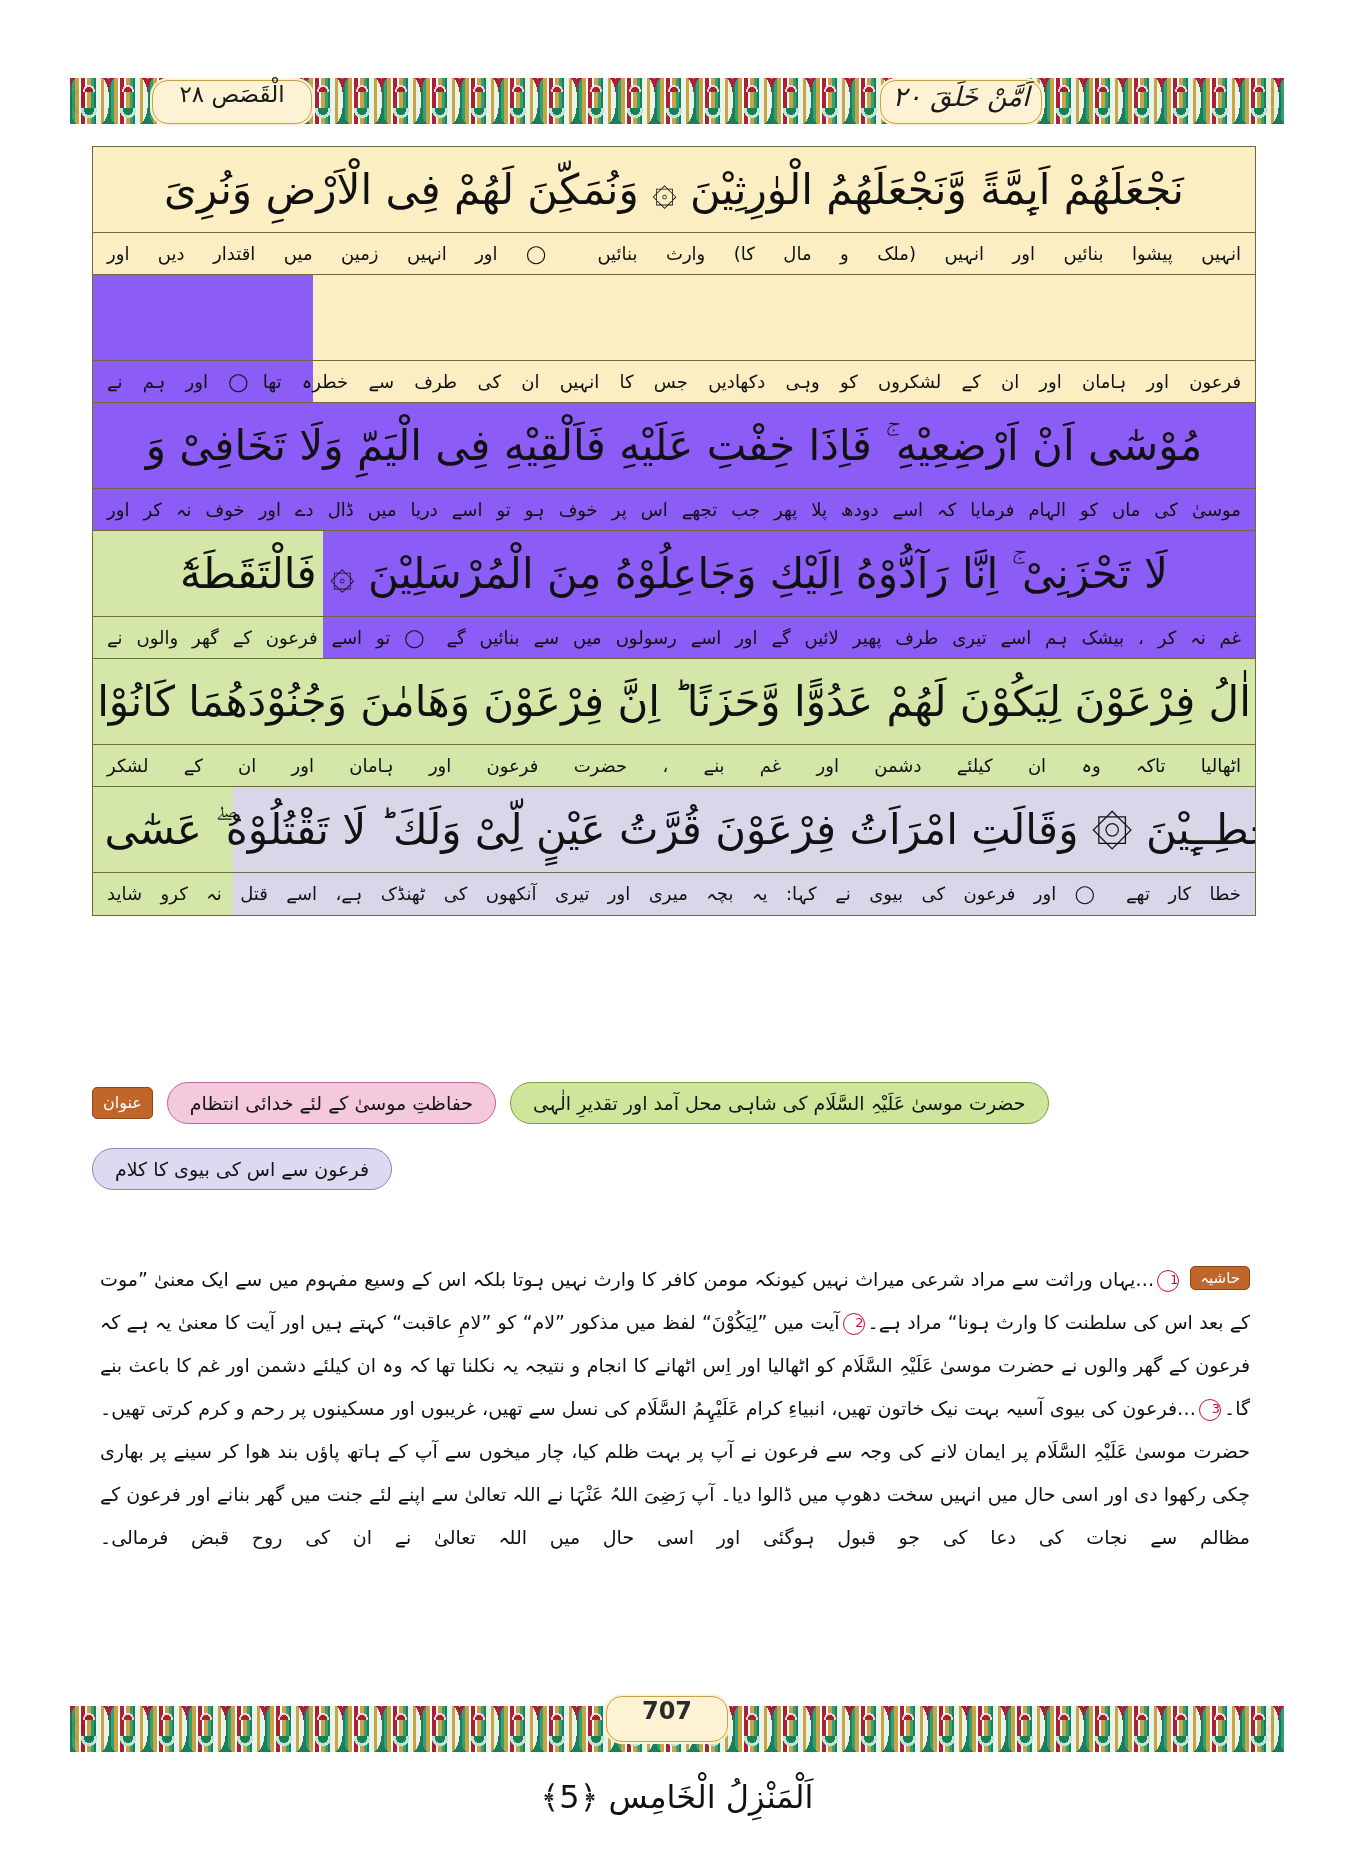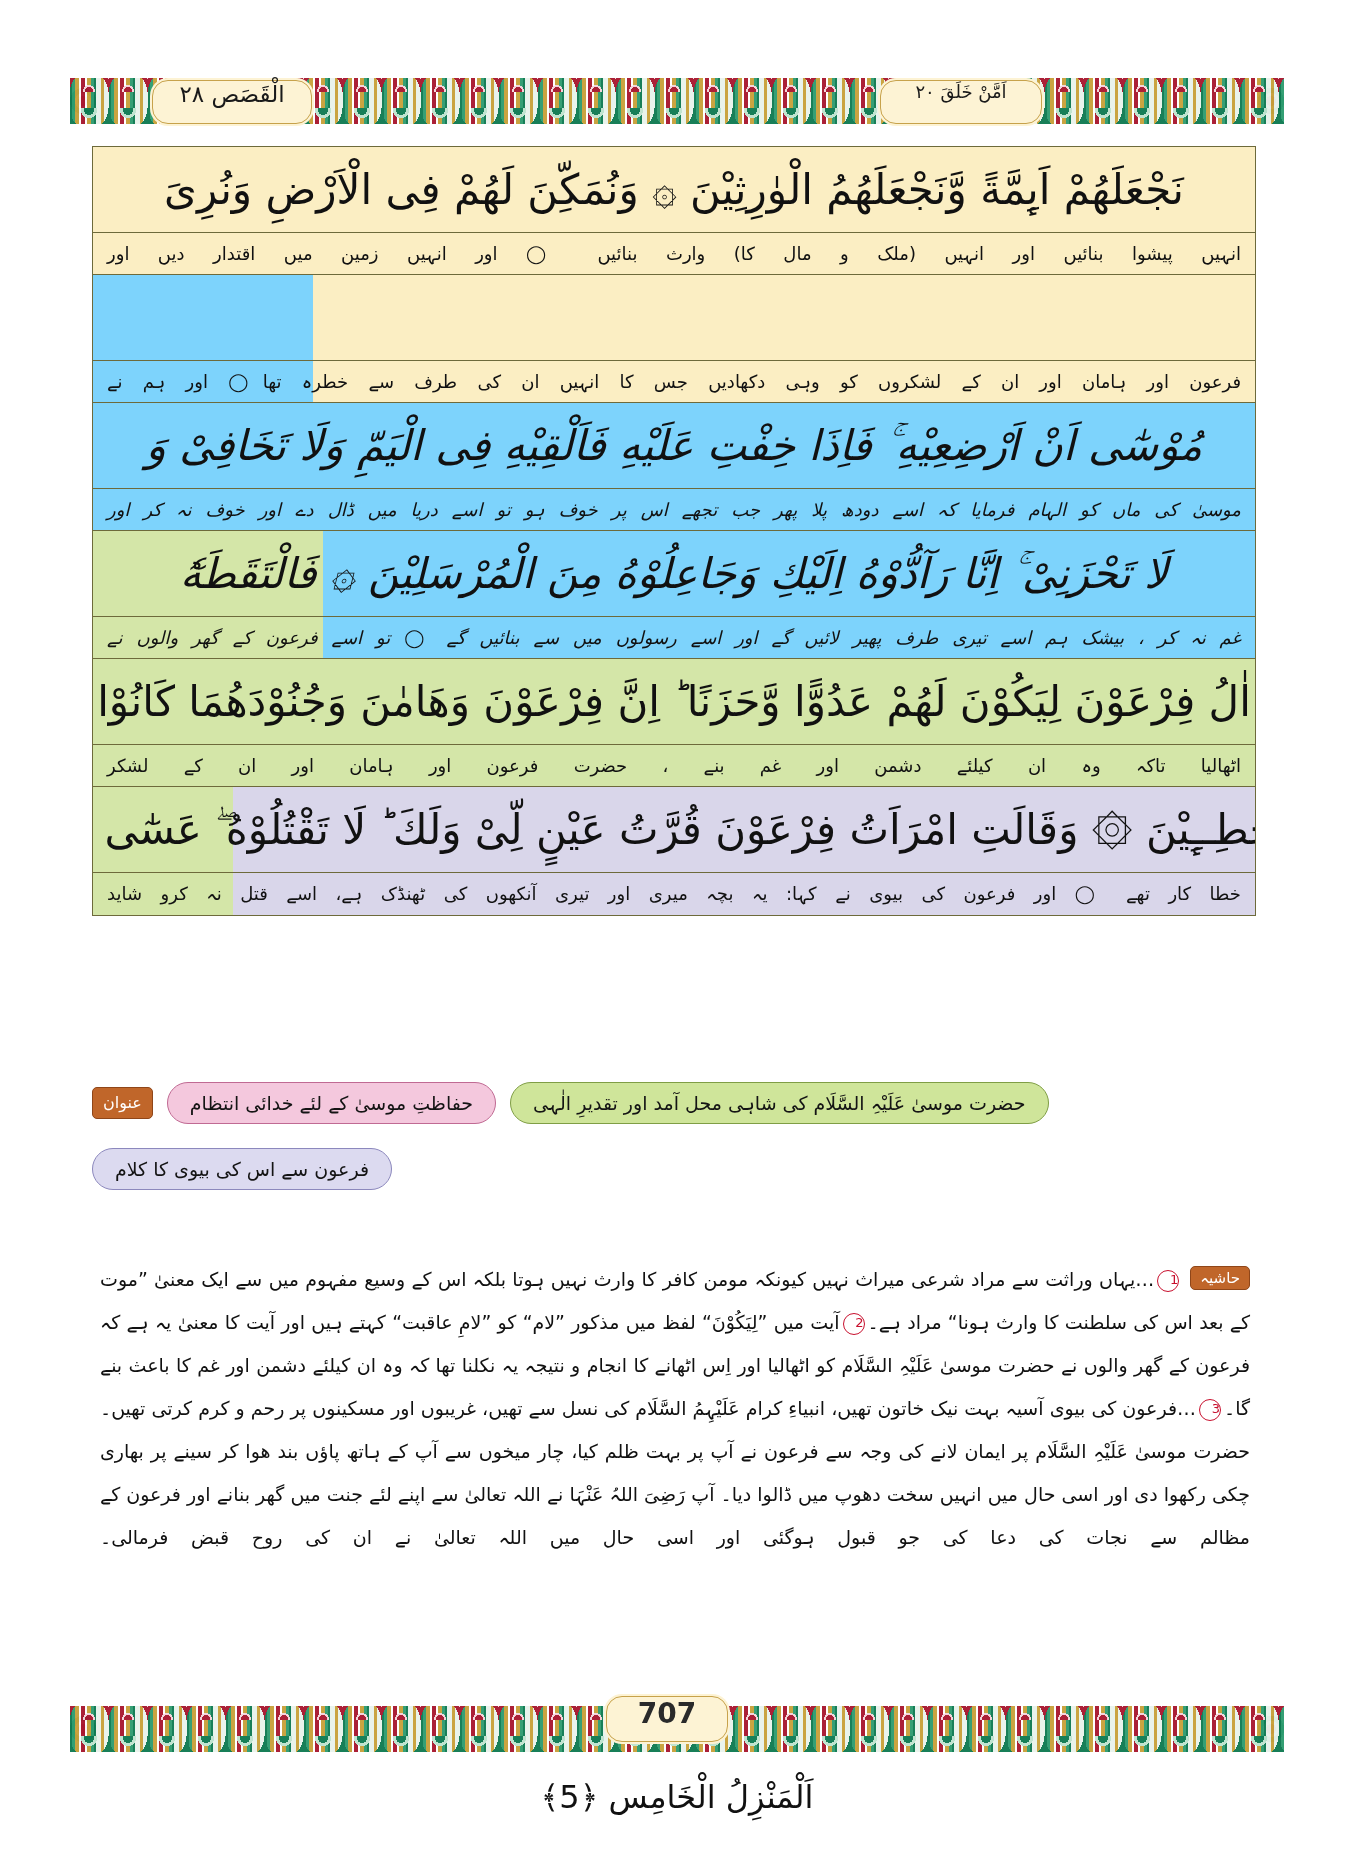--- a/index.html
+++ b/index.html
@@ -94,24 +94,24 @@
     font-family: "DejaVu Sans", "Liberation Sans", sans-serif;
     color: #1a1a1a;
     white-space: nowrap;
     direction: rtl;
   }
 
   #surah-plaque  { left: 152px; top: 80px; width: 158px; height: 42px; }
   #surah-plaque .plaque-text  { font-size: 23px; letter-spacing: .5px; }
 
   #juz-plaque    { left: 880px; top: 80px; width: 160px; height: 42px; }
-  #juz-plaque .plaque-text    { font-size: 18px; }
+  #juz-plaque .plaque-text    { font-size: 27px; font-style: italic; }
 
   #page-plaque   { left: 606px; top: 1696px; width: 120px; height: 44px; }
-  #page-plaque .plaque-text   { font-size: 28px; color: #2a2a2a; font-weight: 600; }
+  #page-plaque .plaque-text   { font-size: 24px; color: #2a2a2a; font-weight: 600; }
 
   
   .scripture {
     position: absolute;
     left: 92px;
     top: 146px;
     width: 1164px;
     border: 1.6px solid #6d6a3b;
     box-sizing: border-box;
   }
@@ -163,21 +163,21 @@
   }
 
   
   .split {
     position: absolute;
     top: 0; bottom: 0;
   }
 
   
   .bg-cream  { background: #fbeec3; }
-  .bg-pink   { background: #7dd3fc; font-style: italic; }
+  .bg-pink   { background: #8b5cf6; }
   .bg-green  { background: #d4e6a8; }
   .bg-lav    { background: #d9d6ea; }
 
   
   .pill-row {
     position: absolute;
     left: 92px;
     width: 1164px;
     display: flex;
     flex-direction: row-reverse;

